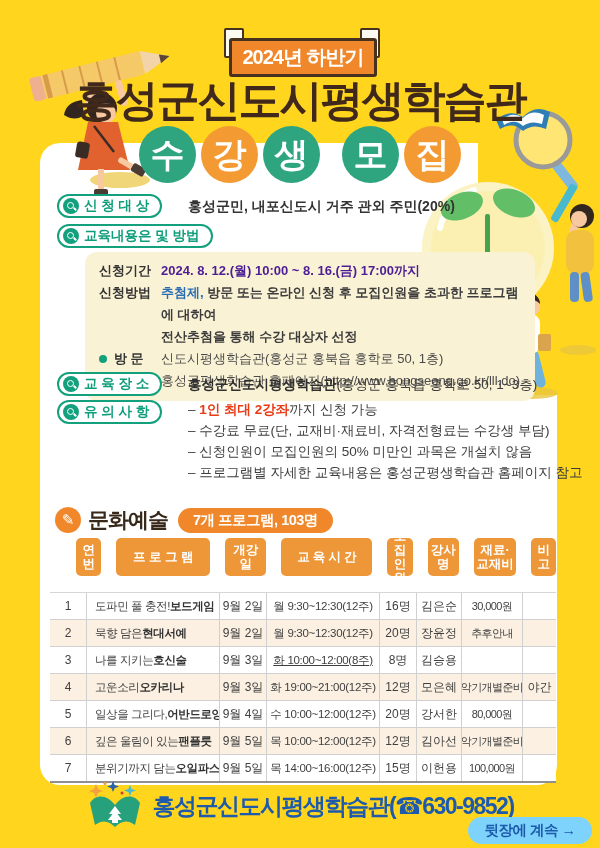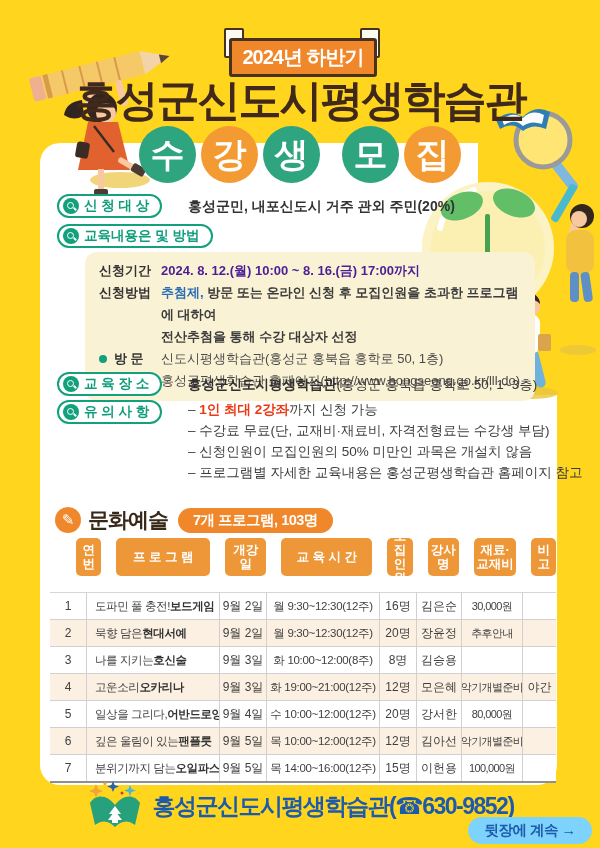--- a/index.html
+++ b/index.html
@@ -260,21 +260,21 @@
     <span class="section-icon">✎</span>
     <span class="section-title">문화예술</span>
     <span class="section-badge">7개 프로그램, 103명</span>
   </div>
 
   <div class="table">
     <div class="t-head">
         <div class="th" style="width: 34px;">연번</div>
         <div class="th" style="width: 130px;">프 로 그 램</div>
         <div class="th" style="width: 56px;">개강일</div>
-        <div class="th" style="width: 126px;">교 육 시 간</div>
+        <div class="th" style="width: 126px; font-family: Liberation Serif, serif;">교 육 시 간</div>
         <div class="th" style="width: 34px;">모집인원</div>
         <div class="th" style="width: 42px;">강사명</div>
         <div class="th" style="width: 58px;">재료·교재비</div>
         <div class="th" style="width: 33px;">비고</div>
       </div>
     <div class="t-body">
         <div class="tr">
           <div class="td" style="width: 37px;">1</div>
           <div class="td prog" style="width: 133px;">
             <span>도파민 풀 충전! </span>
@@ -300,21 +300,21 @@
           <div class="td fee" style="width: 61px;">추후안내</div>
           <div class="td" style="width: 33px;"></div>
         </div>
         <div class="tr">
           <div class="td" style="width: 37px;">3</div>
           <div class="td prog" style="width: 133px;">
             <span>나를 지키는 </span>
             <b>호신술</b>
           </div>
           <div class="td" style="width: 47px;">9월 3일</div>
-          <div class="td time" style="width: 113px;">화 10:00~12:00(8주)</div>
+          <div class="td time" style="width: 113px; text-decoration: underline;">화 10:00~12:00(8주)</div>
           <div class="td" style="width: 37px;">8명</div>
           <div class="td" style="width: 45px;">김승용</div>
           <div class="td fee" style="width: 61px;"></div>
           <div class="td" style="width: 33px;"></div>
         </div>
         <div class="tr alt">
           <div class="td" style="width: 37px;">4</div>
           <div class="td prog" style="width: 133px;">
             <span>고운소리 </span>
             <b>오카리나</b>

